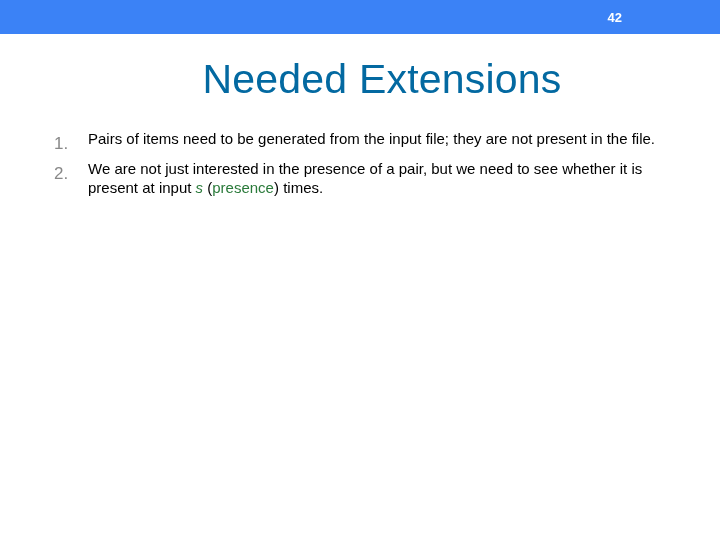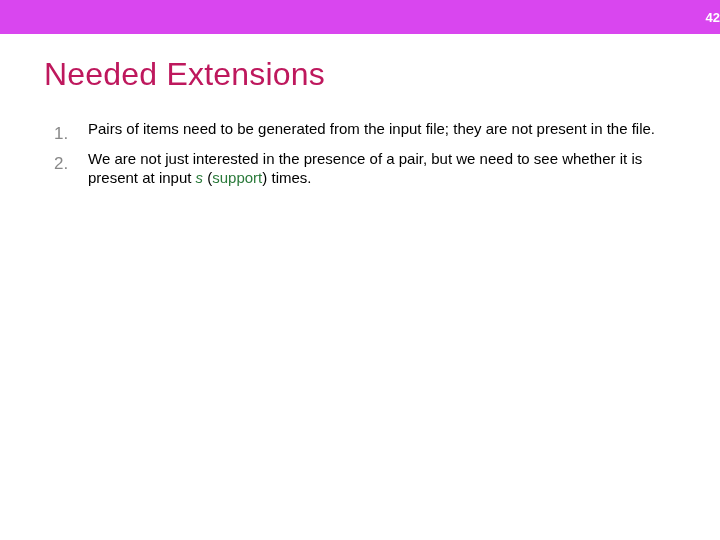--- a/index.html
+++ b/index.html
@@ -6,36 +6,38 @@
   body {
     width: 720px;
     height: 540px;
     background: #ffffff;
     font-family: Arial, Helvetica, sans-serif;
     overflow: hidden;
   }
   .header-bar {
     width: 100%;
     height: 34px;
-    background: #d946ef;
+    background: #3b82f6;
     display: flex;
     justify-content: flex-end;
     align-items: center;
+    padding-right: 98px;
   }
   .page-number {
     color: #ffffff;
     font-size: 13px;
     font-weight: bold;
   }
   .title {
-    color: #be185d;
-    font-size: 32px;
+    color: #0369a1;
+    font-size: 41px;
     font-weight: 400;
     padding: 22px 0 0 44px;
     letter-spacing: 0.2px;
+    text-align: center;
   }
   .list {
     padding: 26px 60px 0 48px;
   }
   .list-item {
     display: flex;
     align-items: flex-start;
     margin-bottom: 4px;
     line-height: 1.28;
   }
@@ -73,17 +75,17 @@
 <div class="list">
 
   <div class="list-item">
     <div class="list-marker">1.</div>
     <div class="list-text">Pairs of items need to be generated from the input file; they are not present in the file.</div>
   </div>
 
   <div class="list-item">
     <div class="list-marker">2.</div>
     <div class="list-text">
-      <span>We are not just interested in the presence of a pair, but we need to see whether it is present at input </span><span class="italic-var">s</span><span>  (</span><span class="support">support</span><span>) times.</span>
+      <span>We are not just interested in the presence of a pair, but we need to see whether it is present at input </span><span class="italic-var">s</span><span>  (</span><span class="support">presence</span><span>) times.</span>
     </div>
   </div>
 
 </div>
 
 </body></html>

